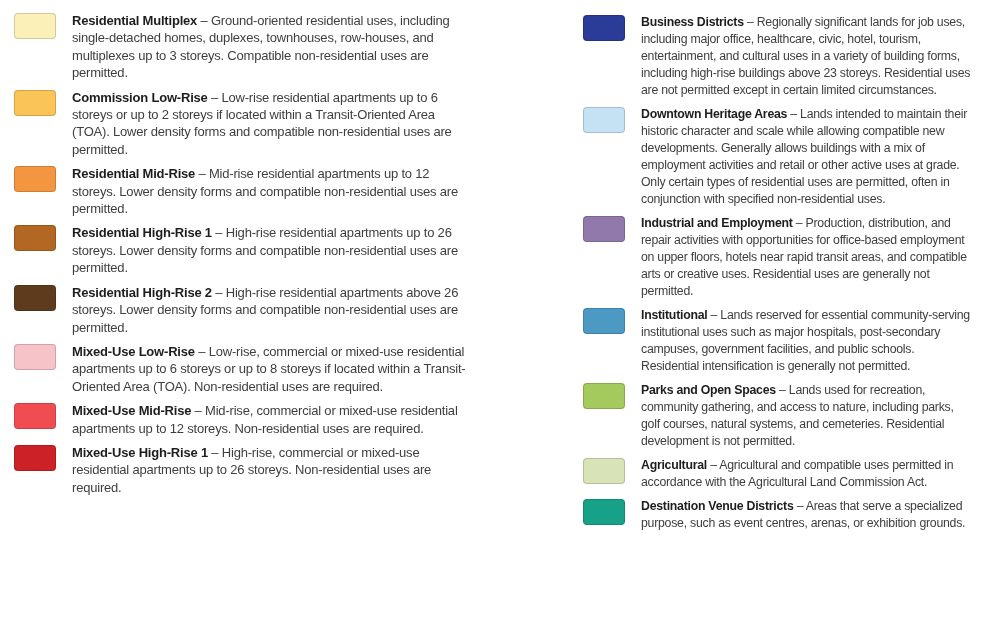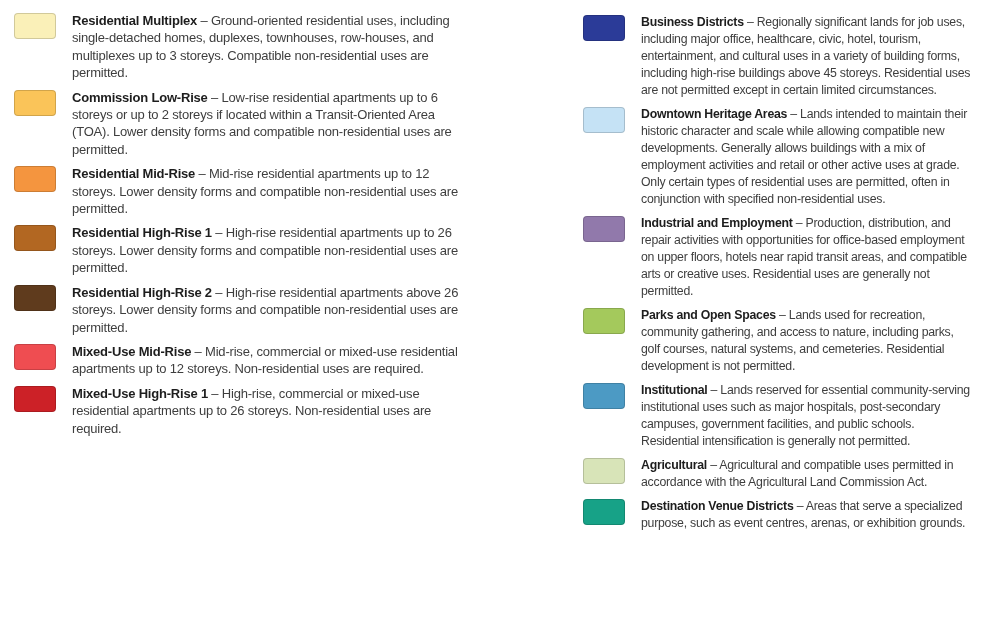--- a/index.html
+++ b/index.html
@@ -89,56 +89,60 @@
   <div class="entry">
     <span class="swatch" style="background: rgb(178, 103, 34);"></span>
     <p class="entry-text"><b class="label">Residential High-Rise 1</b><span class="desc"> – High-rise residential apartments up to 26 storeys. Lower density forms and compatible non-residential uses are permitted.</span></p>
   </div>
 
   <div class="entry">
     <span class="swatch" style="background: rgb(95, 59, 29);"></span>
     <p class="entry-text"><b class="label">Residential High-Rise 2</b><span class="desc"> – High-rise residential apartments above 26 storeys. Lower density forms and compatible non-residential uses are permitted.</span></p>
   </div>
 
+  <div class="entry">
+    <span class="swatch" style="background: rgb(245, 195, 200);"></span>
+    <p class="entry-text"><b class="label">Mixed-Use Low-Rise</b><span class="desc"> – Low-rise, commercial or mixed-use residential apartments up to 6 storeys or up to 8 storeys if located within a Transit-Oriented Area (TOA). Non-residential uses are required.</span></p>
+  </div>
 
   <div class="entry">
     <span class="swatch" style="background: rgb(239, 77, 81);"></span>
     <p class="entry-text"><b class="label">Mixed-Use Mid-Rise</b><span class="desc"> – Mid-rise, commercial or mixed-use residential apartments up to 12 storeys. Non-residential uses are required.</span></p>
   </div>
 
   <div class="entry">
     <span class="swatch" style="background: rgb(204, 33, 39);"></span>
     <p class="entry-text"><b class="label">Mixed-Use High-Rise 1</b><span class="desc"> – High-rise, commercial or mixed-use residential apartments up to 26 storeys. Non-residential uses are required.</span></p>
   </div>
 
 </div>
   <div class="col col-right">
   <div class="entry">
     <span class="swatch" style="background: rgb(43, 59, 152);"></span>
-    <p class="entry-text"><b class="label">Business Districts</b><span class="desc"> – Regionally significant lands for job uses, including major office, healthcare, civic, hotel, tourism, entertainment, and cultural uses in a variety of building forms, including high-rise buildings above 45 storeys. Residential uses are not permitted except in certain limited circumstances.</span></p>
+    <p class="entry-text"><b class="label">Business Districts</b><span class="desc"> – Regionally significant lands for job uses, including major office, healthcare, civic, hotel, tourism, entertainment, and cultural uses in a variety of building forms, including high-rise buildings above 23 storeys. Residential uses are not permitted except in certain limited circumstances.</span></p>
   </div>
 
   <div class="entry">
     <span class="swatch" style="background: rgb(197, 226, 245);"></span>
     <p class="entry-text"><b class="label">Downtown Heritage Areas</b><span class="desc"> – Lands intended to maintain their historic character and scale while allowing compatible new developments. Generally allows buildings with a mix of employment activities and retail or other active uses at grade. Only certain types of residential uses are permitted, often in conjunction with specified non-residential uses.</span></p>
   </div>
 
   <div class="entry">
     <span class="swatch" style="background: rgb(145, 121, 171);"></span>
     <p class="entry-text"><b class="label">Industrial and Employment</b><span class="desc"> – Production, distribution, and repair activities with opportunities for office-based employment on upper floors, hotels near rapid transit areas, and compatible arts or creative uses. Residential uses are generally not permitted.</span></p>
   </div>
 
   <div class="entry">
-    <span class="swatch" style="background: rgb(164, 201, 92);"></span>
-    <p class="entry-text"><b class="label">Parks and Open Spaces</b><span class="desc"> – Lands used for recreation, community gathering, and access to nature, including parks, golf courses, natural systems, and cemeteries. Residential development is not permitted.</span></p>
+    <span class="swatch" style="background: rgb(76, 154, 196);"></span>
+    <p class="entry-text"><b class="label">Institutional</b><span class="desc"> – Lands reserved for essential community-serving institutional uses such as major hospitals, post-secondary campuses, government facilities, and public schools. Residential intensification is generally not permitted.</span></p>
   </div>
 
   <div class="entry">
-    <span class="swatch" style="background: rgb(76, 154, 196);"></span>
-    <p class="entry-text"><b class="label">Institutional</b><span class="desc"> – Lands reserved for essential community-serving institutional uses such as major hospitals, post-secondary campuses, government facilities, and public schools. Residential intensification is generally not permitted.</span></p>
+    <span class="swatch" style="background: rgb(164, 201, 92);"></span>
+    <p class="entry-text"><b class="label">Parks and Open Spaces</b><span class="desc"> – Lands used for recreation, community gathering, and access to nature, including parks, golf courses, natural systems, and cemeteries. Residential development is not permitted.</span></p>
   </div>
 
   <div class="entry">
     <span class="swatch" style="background: rgb(216, 228, 184);"></span>
     <p class="entry-text"><b class="label">Agricultural</b><span class="desc"> – Agricultural and compatible uses permitted in accordance with the Agricultural Land Commission Act.</span></p>
   </div>
 
   <div class="entry">
     <span class="swatch" style="background: rgb(23, 162, 135);"></span>
     <p class="entry-text"><b class="label">Destination Venue Districts</b><span class="desc"> – Areas that serve a specialized purpose, such as event centres, arenas, or exhibition grounds.</span></p>

